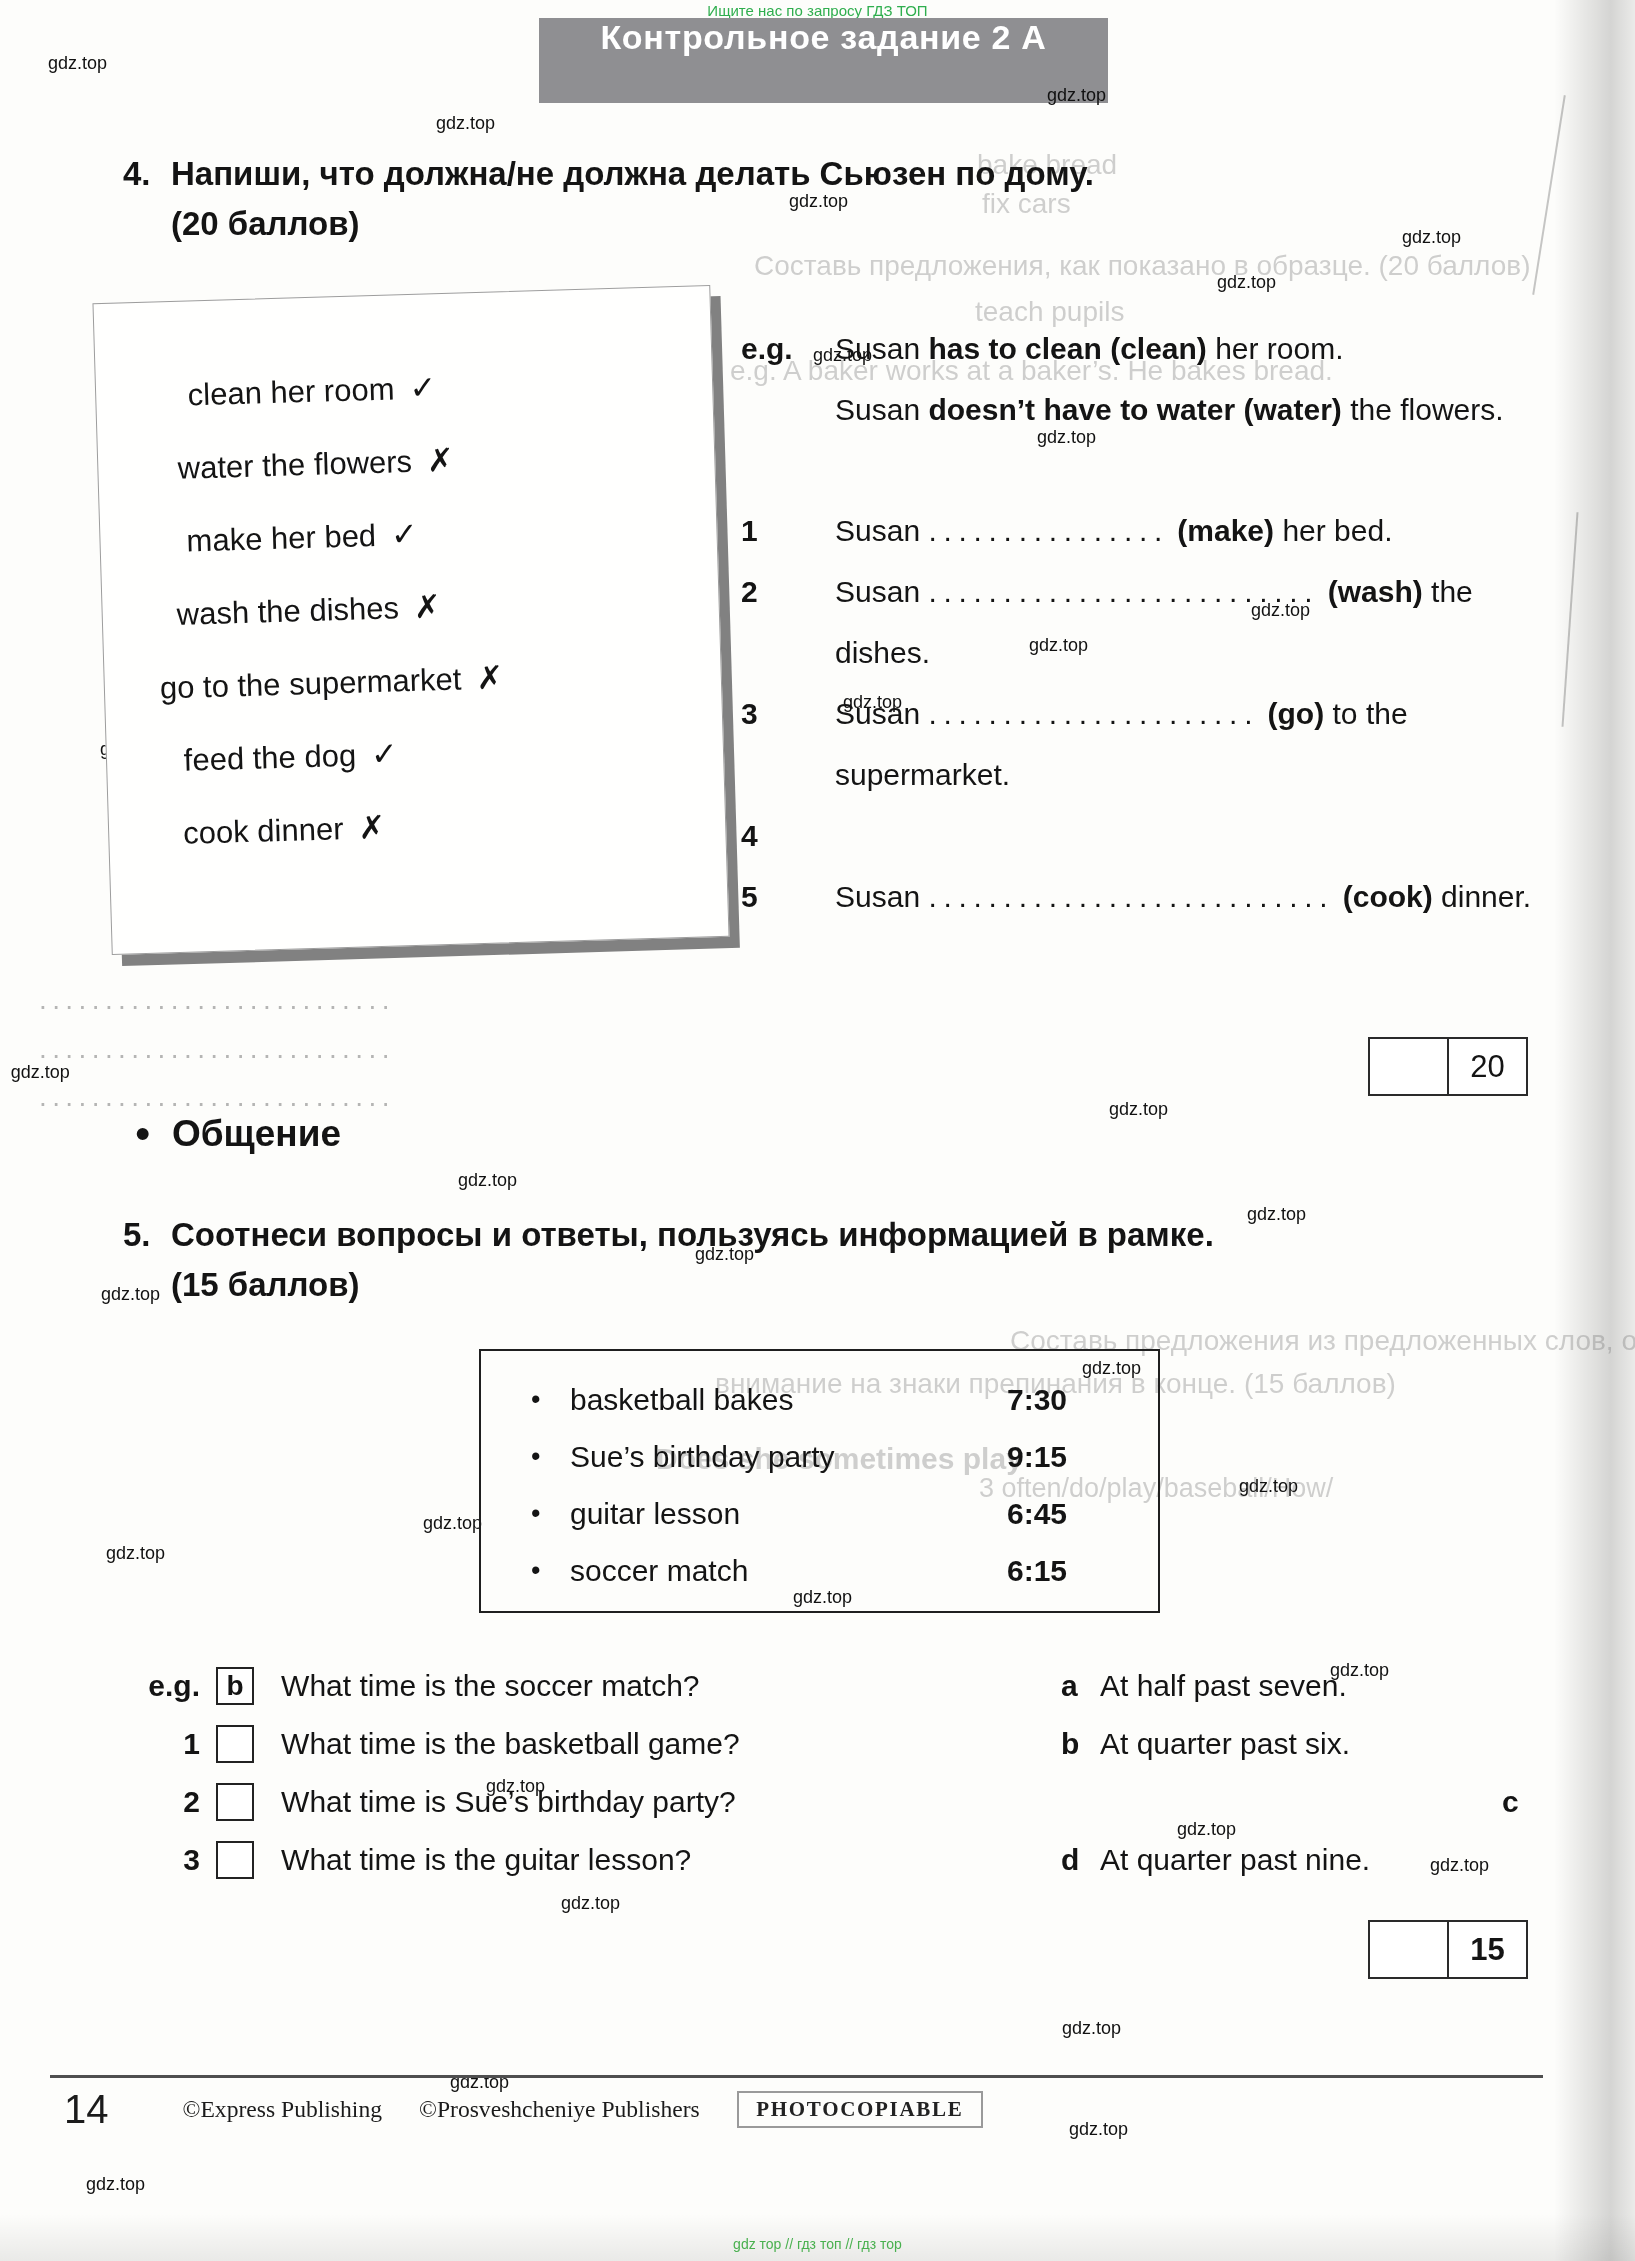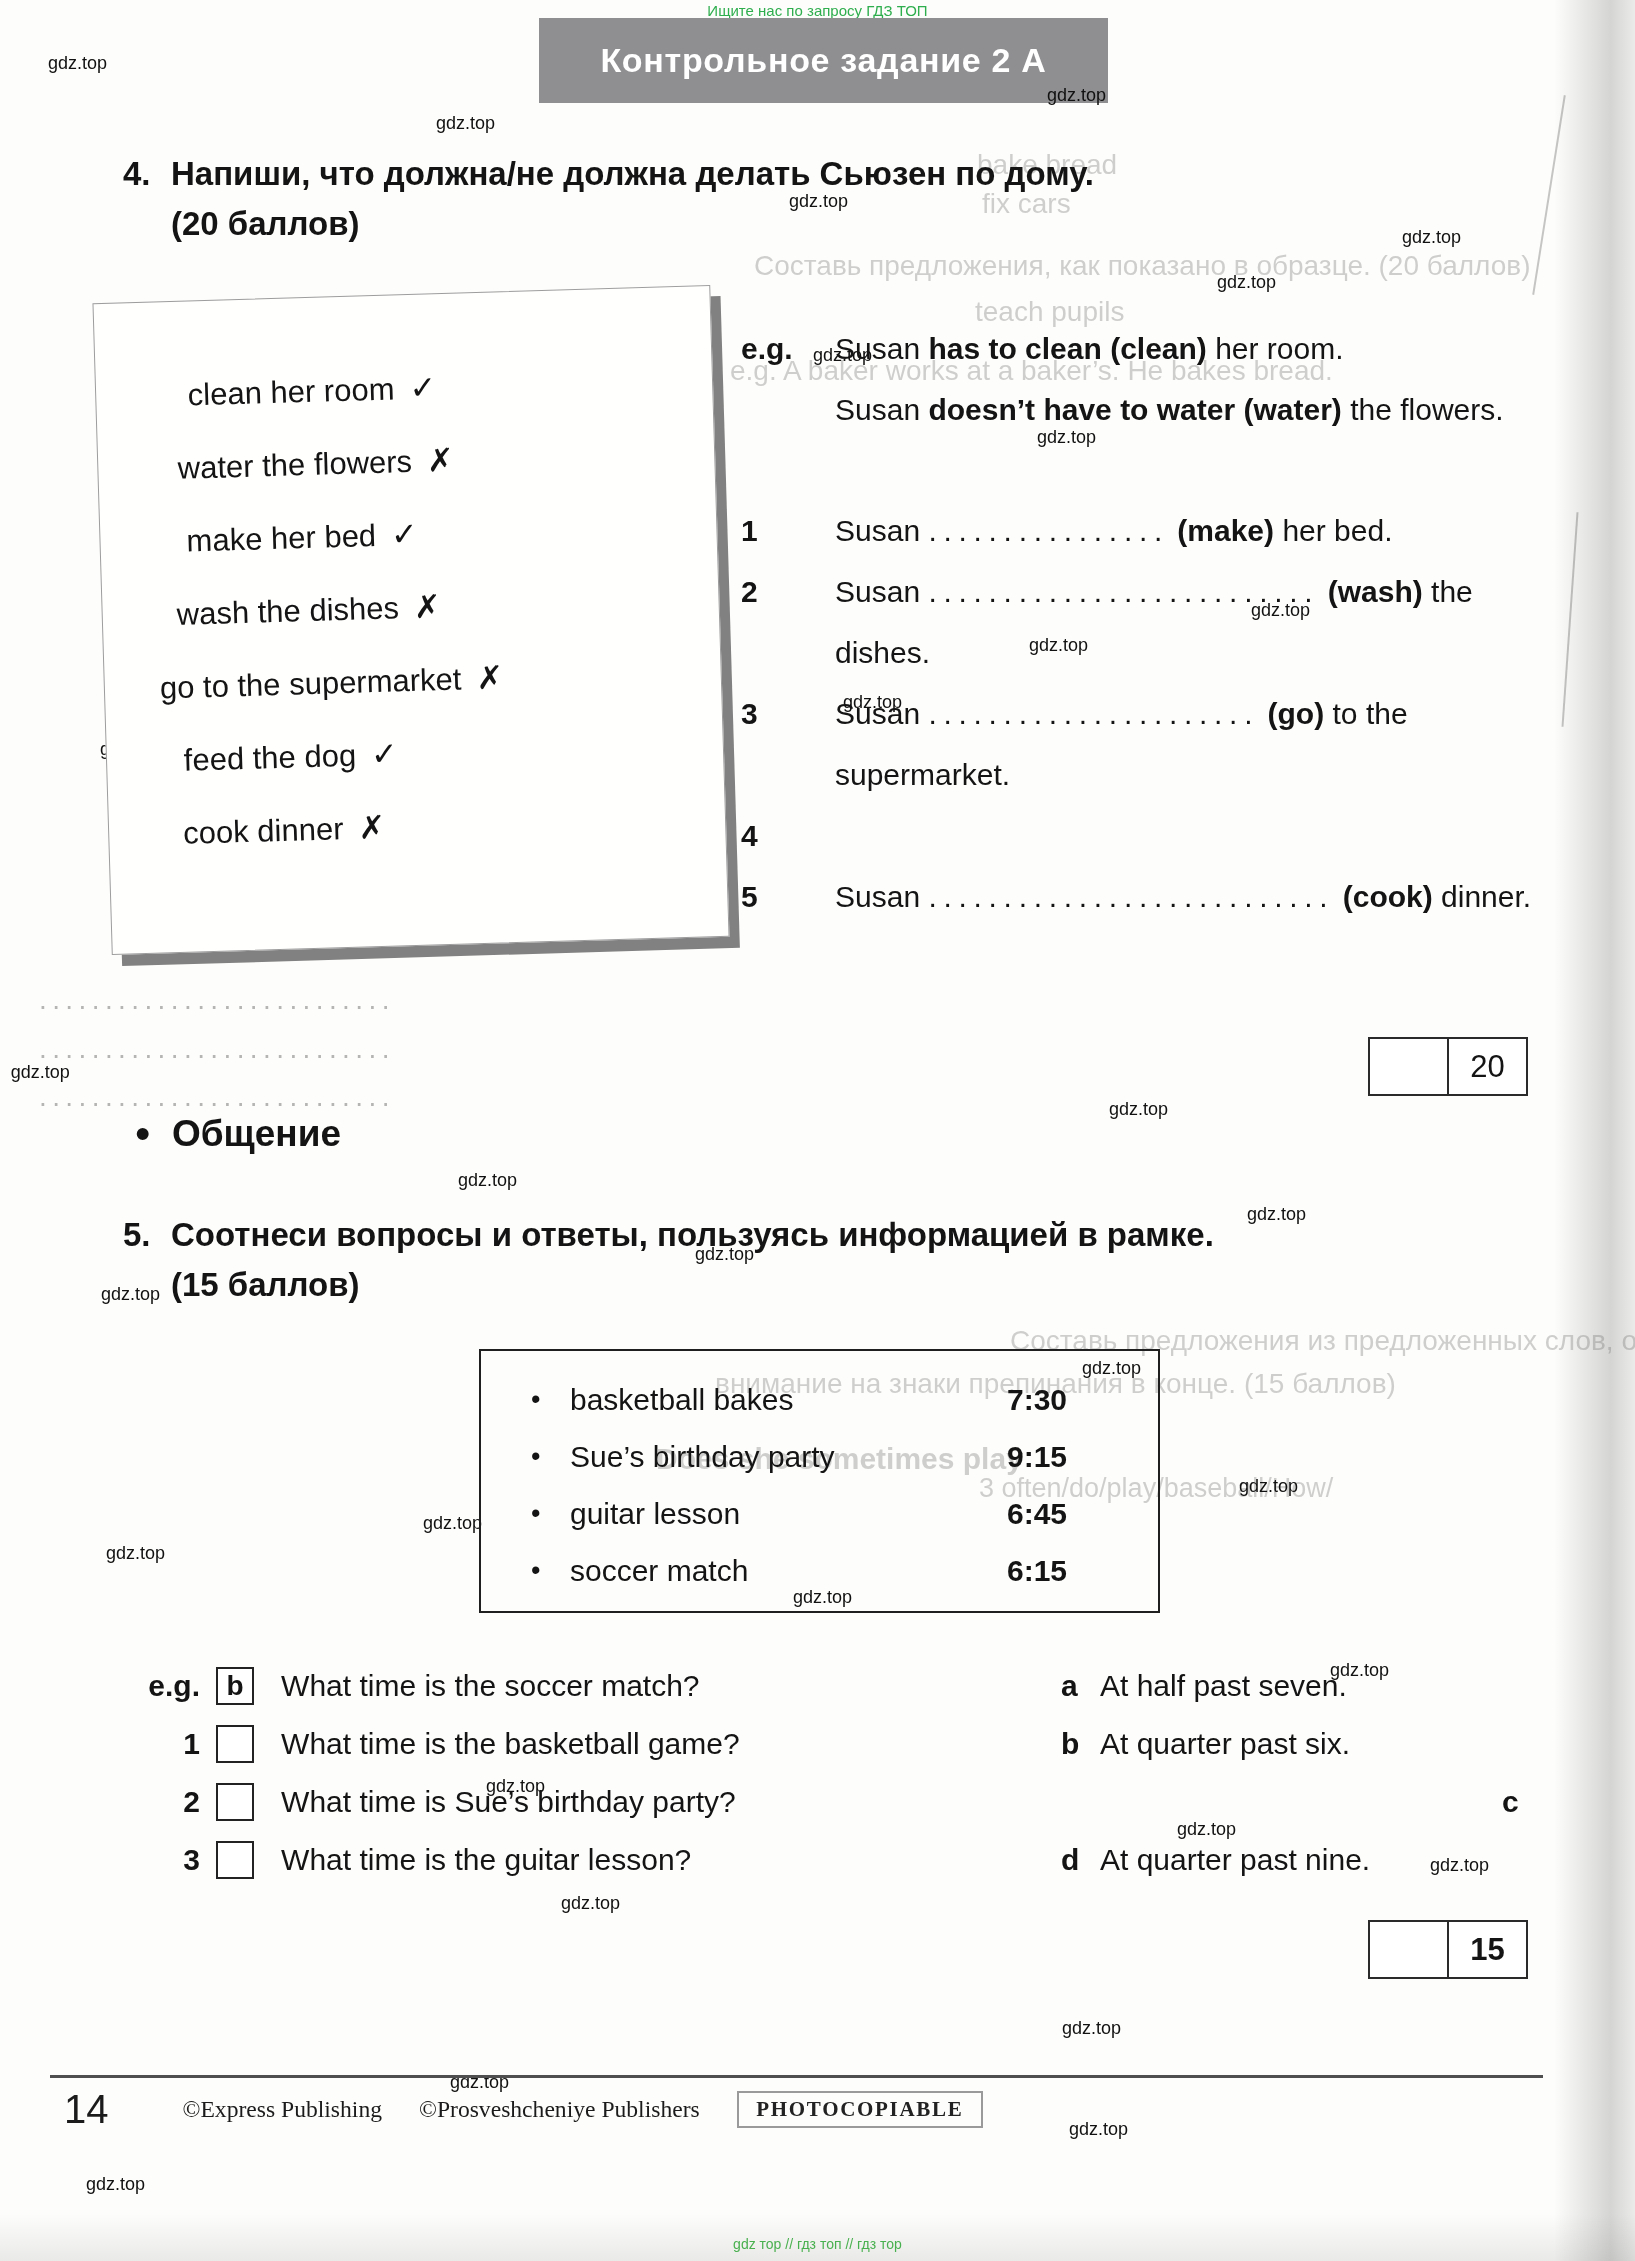--- a/index.html
+++ b/index.html
@@ -13,21 +13,21 @@
   .edge-bottom{position:absolute;bottom:0;left:0;width:100%;height:47px;
     background:linear-gradient(to bottom,rgba(0,0,0,0),rgba(0,0,0,0.08));pointer-events:none;}
   .curl-line{position:absolute;width:2px;background:rgba(0,0,0,0.22);}
 
   .top-note{position:absolute;top:2px;left:0;width:100%;text-align:center;
     font-size:15px;color:#2fae4e;}
   .bottom-note{position:absolute;top:2236px;left:0;width:100%;text-align:center;
     font-size:14px;color:#49b04f;}
 
   .header-box{position:absolute;left:539px;top:17.5px;width:569px;height:85px;
-    background:#8f8f92;display:flex;align-items:center;justify-content:center;}
+    background:#8f8f92;display:flex;align-items:flex-start;justify-content:center;}
   .header-box span{color:#ffffff;font-size:34px;font-weight:700;letter-spacing:0.7px;}
 
   .wm{position:absolute;font-size:18px;color:#111;white-space:nowrap;}
 
   .ghost{position:absolute;color:#6f6f6f;opacity:.32;white-space:nowrap;}
 
   .task-head{position:absolute;display:flex;font-weight:700;font-size:33px;line-height:50px;}
   .thnum{width:48px;flex:none;}
   .thbody div{white-space:nowrap;}
 

